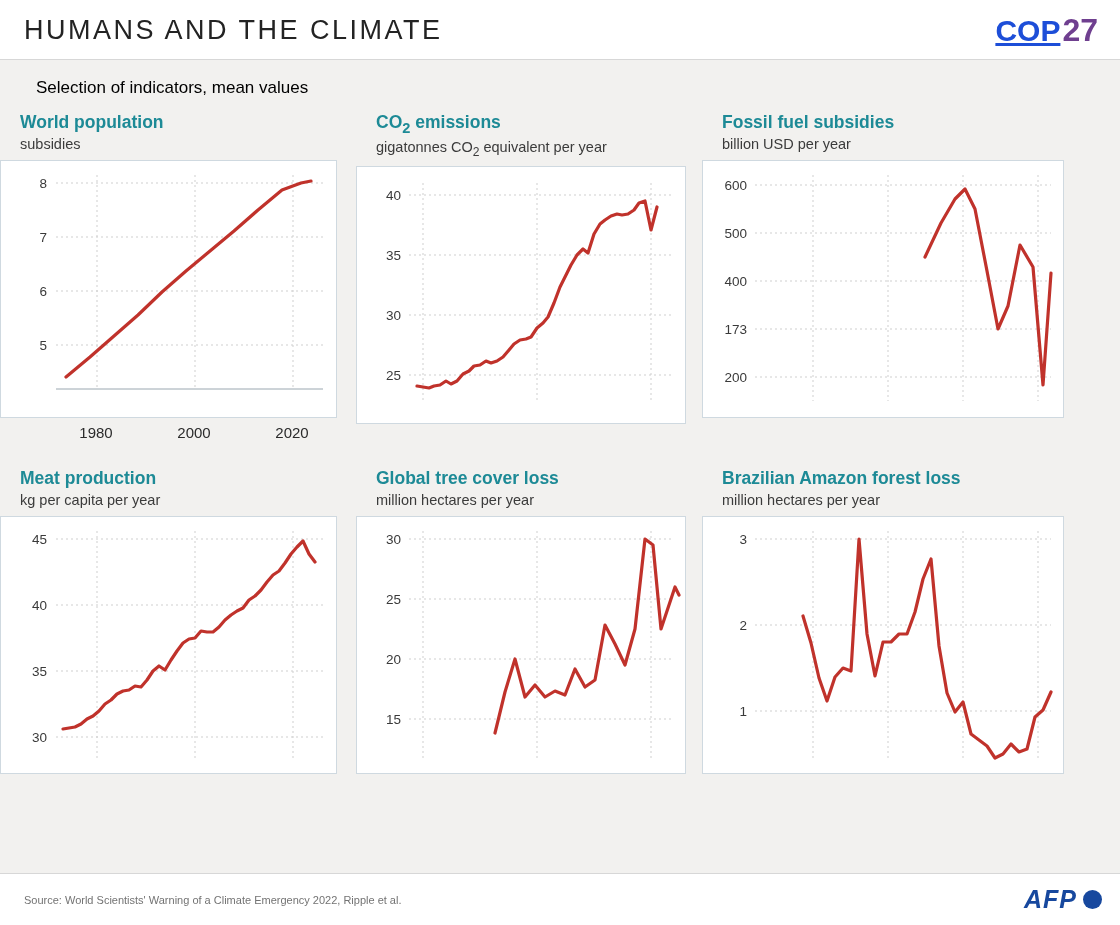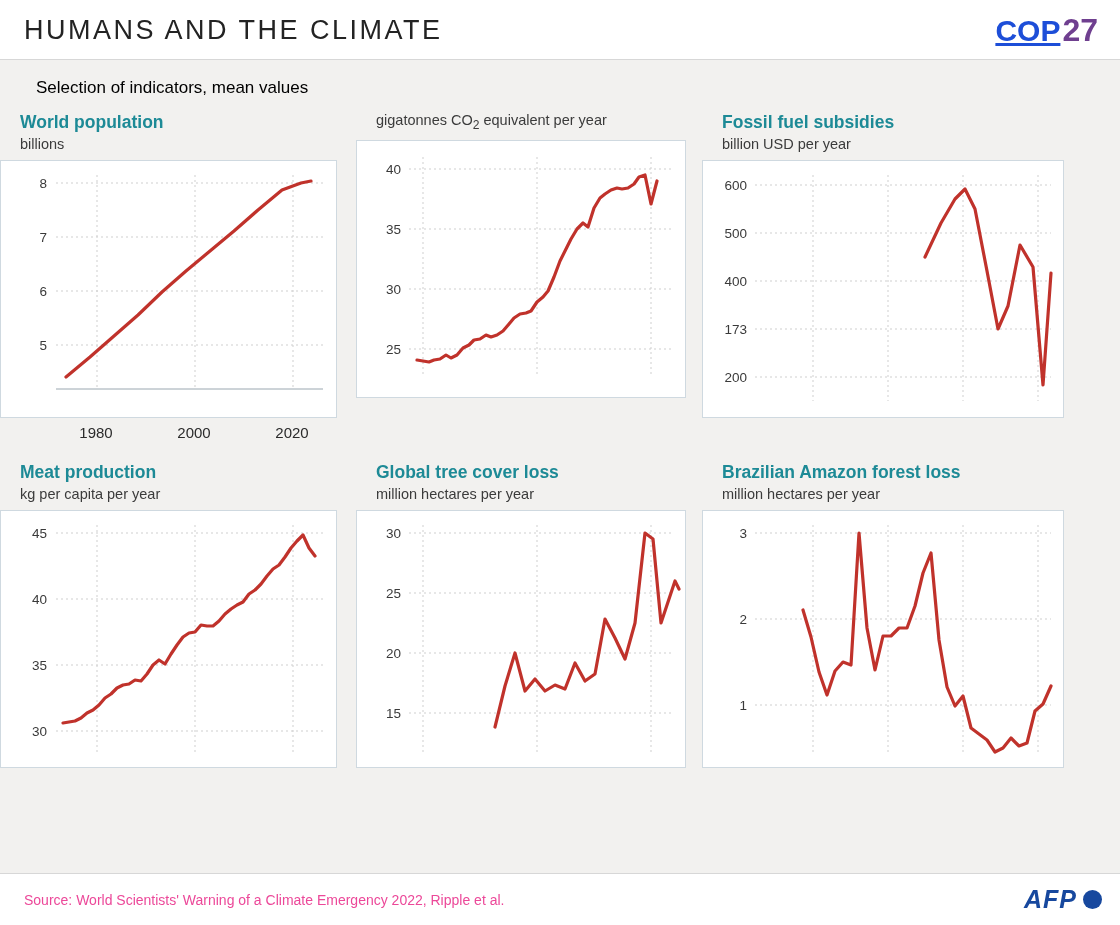--- a/index.html
+++ b/index.html
@@ -55,21 +55,21 @@
   .gridline{stroke:#cfcfcf;stroke-width:1;stroke-dasharray:2,3;}
   .axisline{stroke:#9aa7b0;stroke-width:1;}
   .series{fill:none;stroke:#c0322b;stroke-width:3.2;stroke-linejoin:round;stroke-linecap:round;}
   .row2{margin-top:14px;}
   .footer{
     position:absolute;left:0;bottom:0;width:1120px;height:52px;
     background:#ffffff;border-top:1px solid #d7d7d7;
     display:flex;align-items:center;justify-content:space-between;
     padding:0 18px 0 24px;box-sizing:border-box;
   }
-  .source{font-size:14px;color:#ec4899;}
+  .source{font-size:11px;color:#737373;}
   .afp{display:flex;align-items:center;gap:6px;}
   .afp-text{color:#17489e;font-weight:bold;font-style:italic;font-size:25px;letter-spacing:1px;text-align:center;}
   .afp-dot{width:19px;height:19px;border-radius:50%;background:#17489e;display:inline-block;}
   .sub-x{position:relative;height:30px;}
 </style>
 </head>
 <body>
 
 <div class="header">
   <div class="header-title">HUMANS AND THE CLIMATE</div>
@@ -78,21 +78,21 @@
     <span class="cop-27">27</span>
   </div>
 </div>
 
 <div class="subtitle">Selection of indicators, mean values</div>
 
 <div class="grid">
 
   <div class="panel">
     <div class="p-title">World population</div>
-    <div class="p-sub">billions</div>
+    <div class="p-sub">subsidies</div>
     <div class="chart-box r1" style="width:337px;">
       <svg width="335" height="256" viewBox="0 0 335 256">
         <g>
           <line class="gridline" x1="55" y1="22" x2="322" y2="22"></line>
           <line class="gridline" x1="55" y1="76" x2="322" y2="76"></line>
           <line class="gridline" x1="55" y1="130" x2="322" y2="130"></line>
           <line class="gridline" x1="55" y1="184" x2="322" y2="184"></line>
           <line class="gridline" x1="96" y1="14" x2="96" y2="228"></line>
           <line class="gridline" x1="194" y1="14" x2="194" y2="228"></line>
           <line class="gridline" x1="292" y1="14" x2="292" y2="228"></line>
@@ -110,20 +110,21 @@
     <div class="sub-x">
       <svg width="335" height="30">
         <text class="xtick-label" x="96" y="20" text-anchor="middle">1980</text>
         <text class="xtick-label" x="194" y="20" text-anchor="middle">2000</text>
         <text class="xtick-label" x="292" y="20" text-anchor="middle">2020</text>
       </svg>
     </div>
   </div>
 
   <div class="panel">
+    <div class="p-title">CO<sub>2</sub> emissions</div>
     <div class="p-sub">gigatonnes CO<sub>2</sub> equivalent per year</div>
     <div class="chart-box r1" style="width:330px;">
       <svg width="328" height="256" viewBox="0 0 328 256">
         <g>
           <line class="gridline" x1="52" y1="28" x2="316" y2="28"></line>
           <line class="gridline" x1="52" y1="88" x2="316" y2="88"></line>
           <line class="gridline" x1="52" y1="148" x2="316" y2="148"></line>
           <line class="gridline" x1="52" y1="208" x2="316" y2="208"></line>
           <line class="gridline" x1="66" y1="16" x2="66" y2="236"></line>
           <line class="gridline" x1="180" y1="16" x2="180" y2="236"></line>

